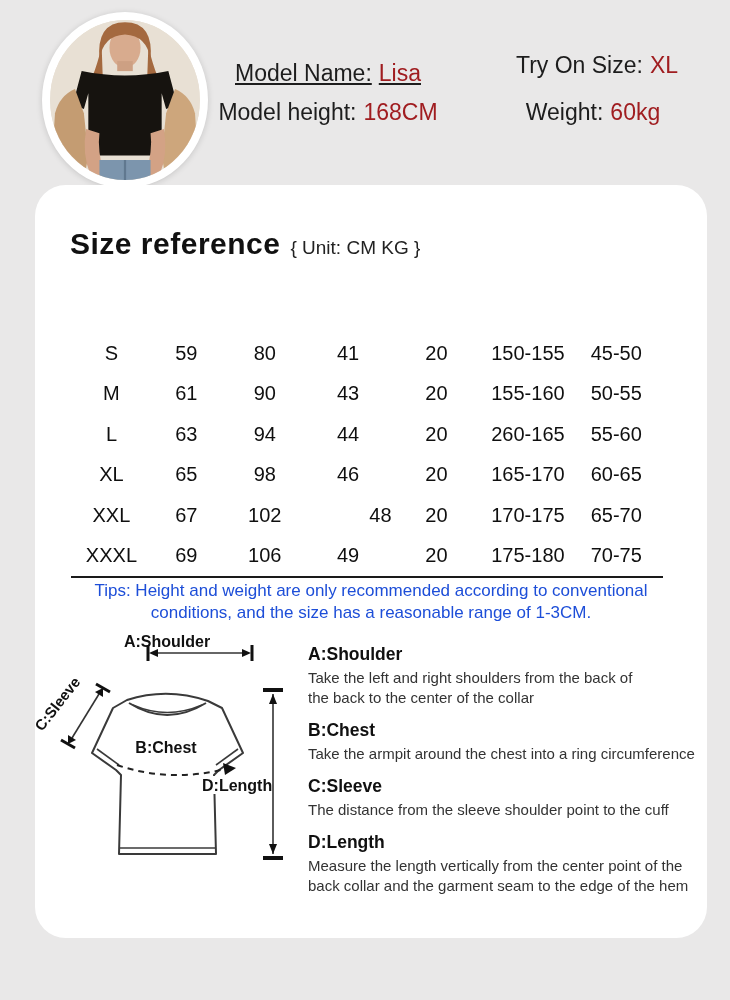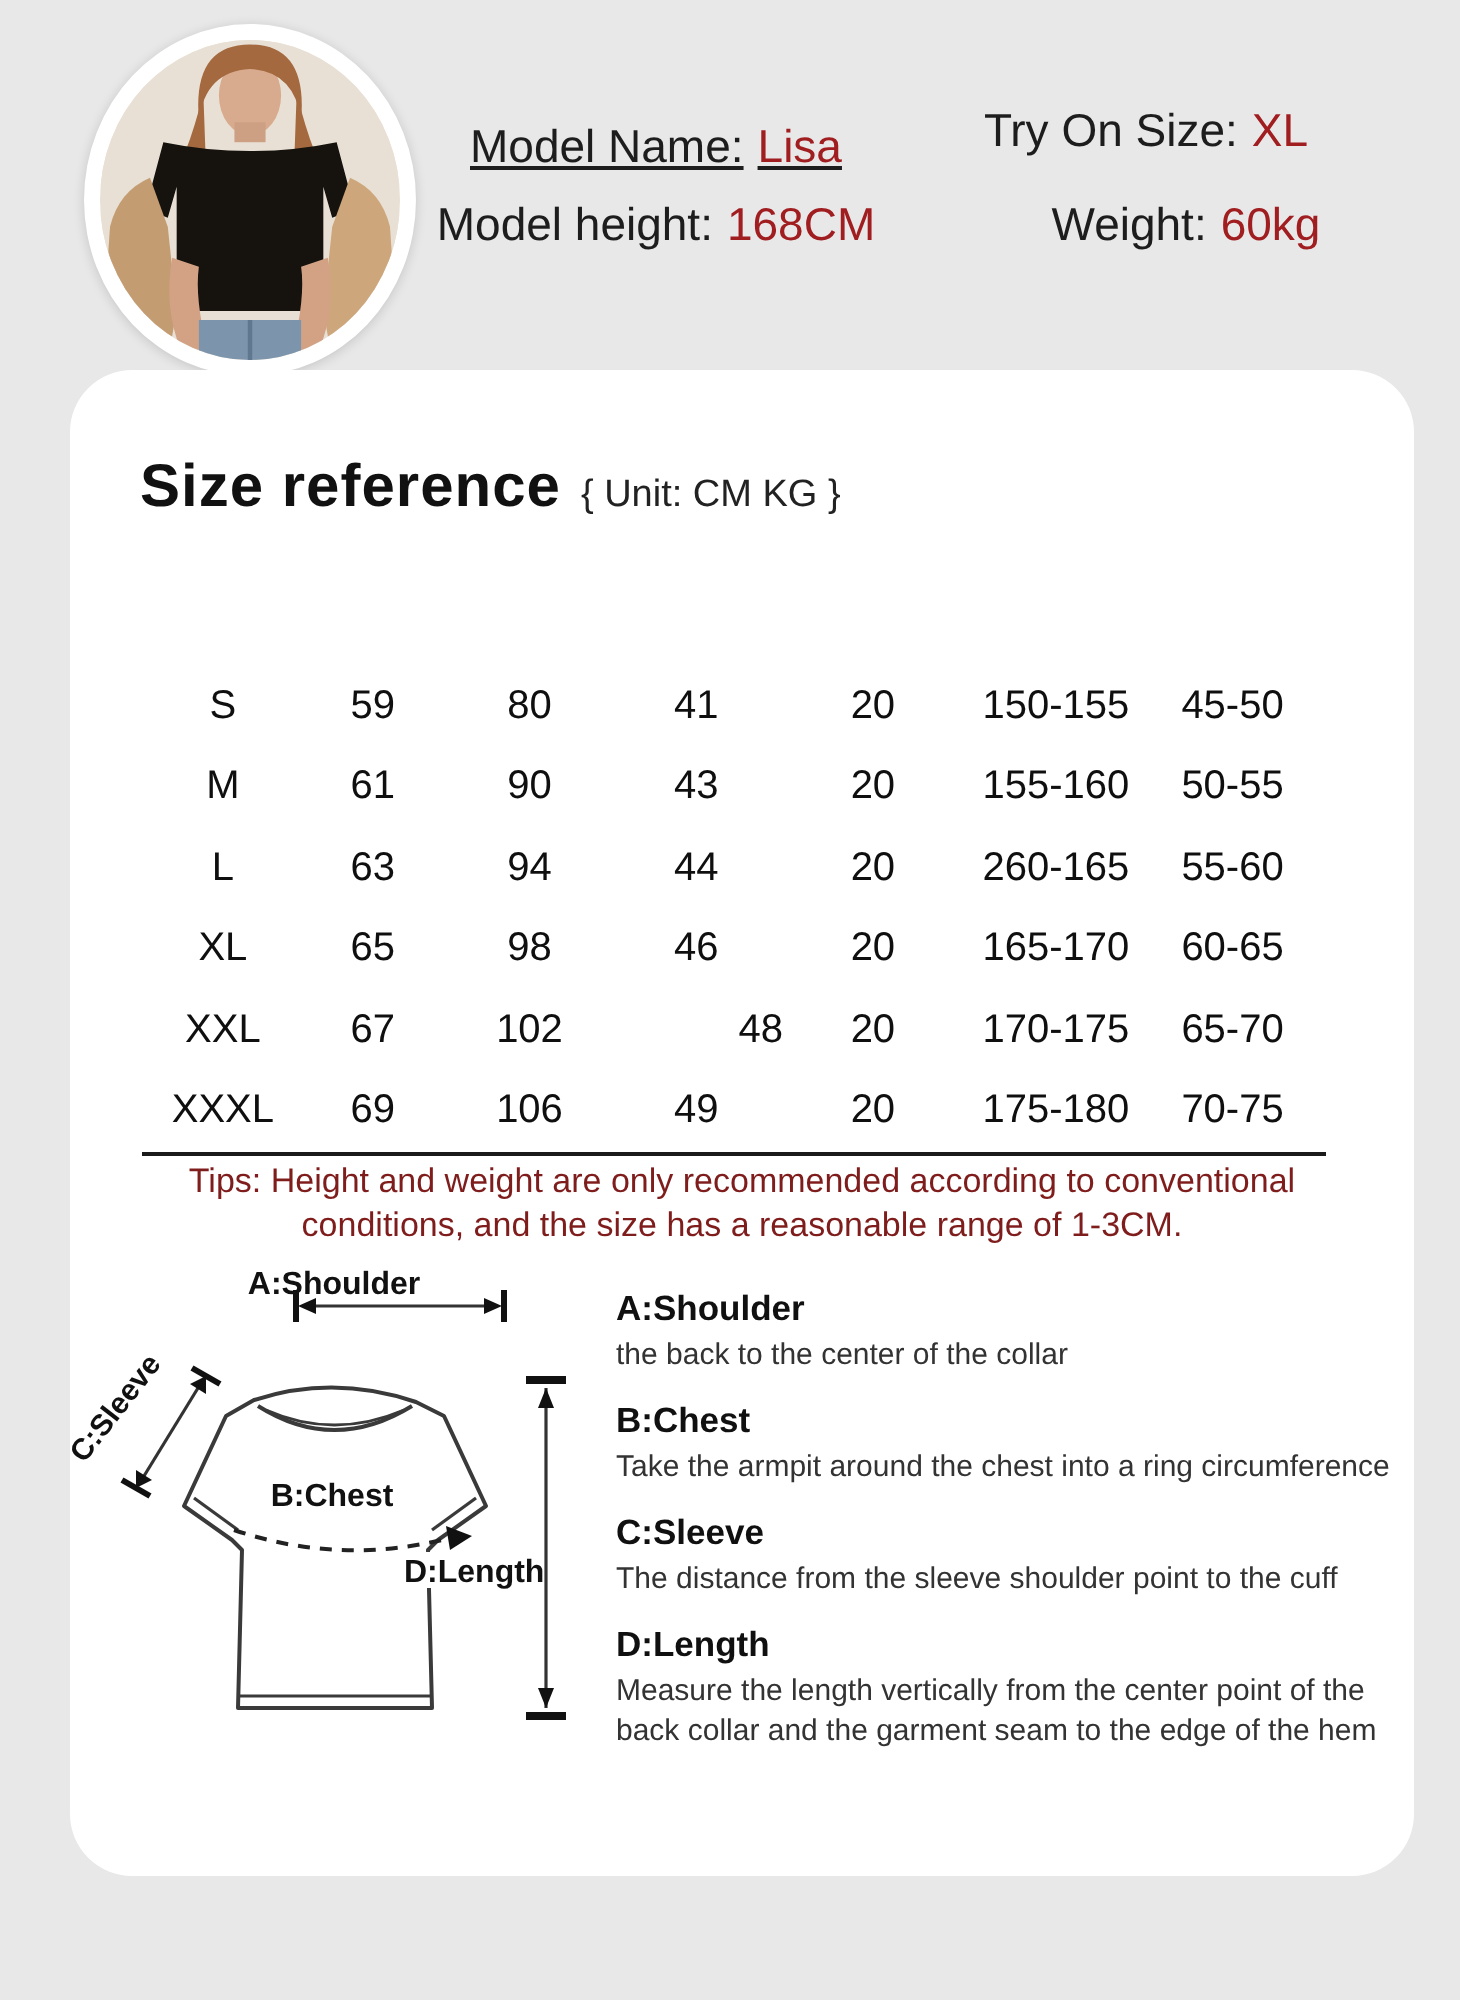--- a/index.html
+++ b/index.html
@@ -13,41 +13,41 @@
   .photo-ring{
     position:absolute;left:42px;top:12px;width:150px;height:160px;
     border:8px solid #fff;border-radius:50%;overflow:hidden;
     background:#e8e0d4;box-shadow:0 1px 6px rgba(0,0,0,.15);
   }
   .photo-ring svg{display:block;width:100%;height:100%;}
   .mi-field{position:absolute;font-size:23px;white-space:nowrap;color:#1d1d1d;}
   .mi-val{color:#a01d20;margin-left:7px;}
   #mi-0{left:178px;top:60px;width:300px;text-align:center;text-decoration:underline;}
   #mi-2{left:168px;top:99px;width:320px;text-align:center;}
-  #mi-1{left:468px;top:52px;width:210px;text-align:center;}
+  #mi-1{left:492px;top:52px;width:210px;text-align:center;}
   #mi-3{left:488px;top:99px;width:210px;text-align:center;}
   
   .card{
     position:absolute;left:35px;top:185px;width:672px;height:753px;
     background:#ffffff;border-radius:31px;
   }
   .card-title{position:absolute;left:35px;top:42px;font-size:30px;font-weight:bold;color:#111;letter-spacing:.5px;white-space:nowrap;}
   .unit-note{font-size:19px;font-weight:normal;color:#222;margin-left:10px;letter-spacing:0;}
   
   .thead{
     position:absolute;left:40px;top:99px;width:583px;height:45px;
     background:#121212;border-radius:26px;display:flex;align-items:center;
     color:#fff;font-size:19px;
   }
   .tbody{position:absolute;left:40px;top:148px;width:583px;}
   .trow{display:flex;align-items:center;height:40.5px;font-size:20px;color:#0f0f0f;}
   .tcell{display:inline-block;text-align:center;white-space:nowrap;}
   .table-rule{position:absolute;left:36px;top:391px;width:592px;border-top:2px solid #1a1a1a;}
   
-  .tips{position:absolute;left:10px;top:395px;width:652px;text-align:center;font-size:17px;line-height:21.5px;color:#7f1d1d;}
+  .tips{position:absolute;left:10px;top:395px;width:652px;text-align:center;font-size:17px;line-height:21.5px;color:#1d4ed8;}
   
   .diagram{position:absolute;left:-5px;top:443px;width:280px;height:250px;}
   
   .guide{position:absolute;left:273px;top:459px;width:412px;}
   .g-item{margin-bottom:12px;}
   .g-head{font-size:17.5px;font-weight:bold;color:#101010;margin-bottom:3px;}
   .g-line{font-size:15px;color:#333;line-height:20px;white-space:nowrap;}
 </style>
 </head>
 <body>
@@ -185,20 +185,21 @@
     <line x1="243" y1="66" x2="243" y2="226" stroke="#333" stroke-width="1.6"></line>
     <polygon points="243,66 239,76 247,76" fill="#111"></polygon>
     <polygon points="243,226 239,216 247,216" fill="#111"></polygon>
     <rect x="170" y="148" width="72" height="18" fill="#ffffff"></rect>
     <text x="172" y="163" font-size="16" font-weight="bold" fill="#111">D:Length</text>
   </svg>
 
   <div class="guide">
     <div class="g-item">
       <div class="g-head">A:Shoulder</div>
+      <div class="g-line">Take the left and right shoulders from the back of</div>
       <div class="g-line">the back to the center of the collar</div>
     </div>
     <div class="g-item">
       <div class="g-head">B:Chest</div>
       <div class="g-line">Take the armpit around the chest into a ring circumference</div>
     </div>
     <div class="g-item">
       <div class="g-head">C:Sleeve</div>
       <div class="g-line">The distance from the sleeve shoulder point to the cuff</div>
     </div>

